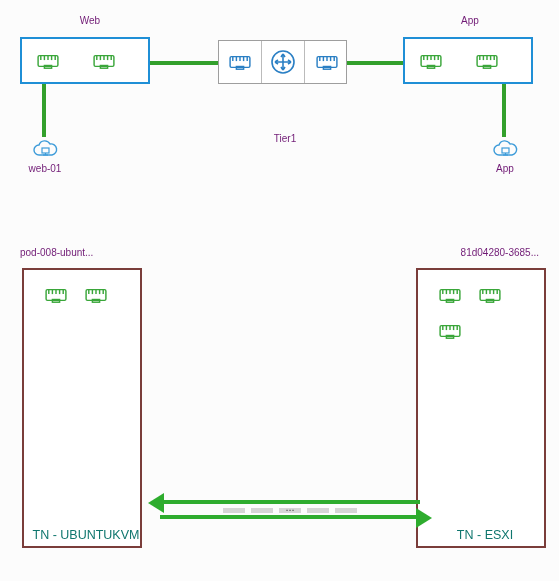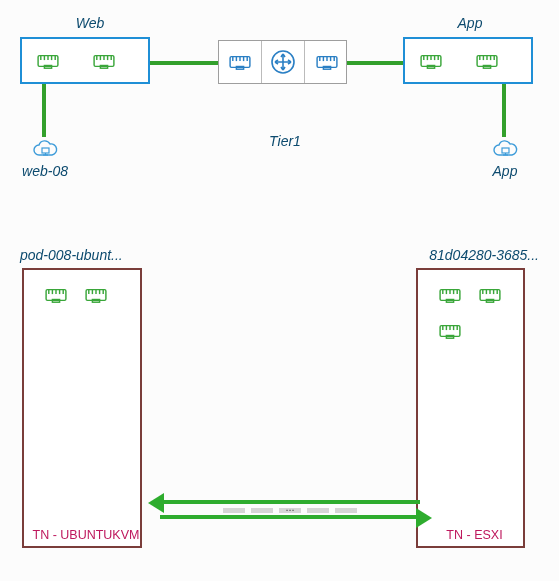--- a/index.html
+++ b/index.html
@@ -7,25 +7,24 @@
     padding: 0;
     width: 559px;
     height: 581px;
     background: #fcfcfc;
     font-family: Arial, Helvetica, sans-serif;
     position: relative;
     overflow: hidden;
   }
   .lbl {
     position: absolute;
-    font-size: 14px;
-    color: #0c4a6e;
+    font-size: 10px;
+    color: #701a75;
     text-align: center;
     white-space: nowrap;
-    font-style: italic;
   }
   .switch-box {
     position: absolute;
     background: #fff;
     border: 2px solid #1f8fd6;
     box-sizing: border-box;
   }
   .port-icon {
     position: absolute;
     width: 24px;
@@ -60,21 +59,21 @@
     border: 2px solid #7a3d3a;
     background:#fff;
     box-sizing:border-box;
   }
   .host-label {
     position:absolute;
     bottom:4px;
     left:8px; right:0;
     text-align:center;
     font-size:12.5px;
-    color:#be185d;
+    color:#0f766e;
   }
   .link {
     position:absolute;
     background:#33a02c;
   }
   .tunnel {
     position:absolute;
     left: 160px;
     top: 496px;
     width: 260px;
@@ -217,21 +216,21 @@
         <use href="#port-glyph"></use>
       </svg>
     </span>
 </div>
 
 <span class="cloud-vm" style="left:32px; top:138px;">
     <svg viewBox="0 0 26 22">
       <use href="#cloud-glyph"></use>
     </svg>
   </span>
-<div class="lbl" style="left:10px; top:163px; width:70px;">web-08</div>
+<div class="lbl" style="left:10px; top:163px; width:70px;">web-01</div>
 
 <span class="cloud-vm" style="left:492px; top:138px;">
     <svg viewBox="0 0 26 22">
       <use href="#cloud-glyph"></use>
     </svg>
   </span>
 <div class="lbl" style="left:475px; top:163px; width:60px;">App</div>
 
 <div class="lbl" style="left:20px; top:247px;">pod-008-ubunt...</div>
 <div class="host-box" style="left:22px; top:268px; width:120px; height:280px;">
@@ -242,21 +241,21 @@
     </span>
   <span class="port-icon" style="left:60px; top:16px;">
       <svg viewBox="0 0 24 20">
         <use href="#port-glyph"></use>
       </svg>
     </span>
   <div class="host-label">TN - UBUNTUKVM</div>
 </div>
 
 <div class="lbl" style="right:20px; top:247px; text-align:left;">81d04280-3685...</div>
-<div class="host-box" style="left:416px; top:268px; width:109px; height:280px;">
+<div class="host-box" style="left:416px; top:268px; width:130px; height:280px;">
   <span class="port-icon" style="left:20px; top:16px;">
       <svg viewBox="0 0 24 20">
         <use href="#port-glyph"></use>
       </svg>
     </span>
   <span class="port-icon" style="left:60px; top:16px;">
       <svg viewBox="0 0 24 20">
         <use href="#port-glyph"></use>
       </svg>
     </span>

